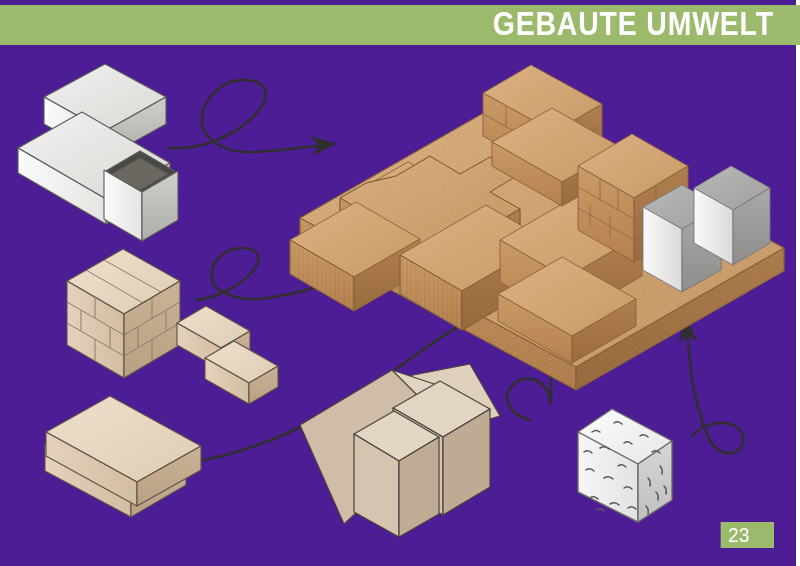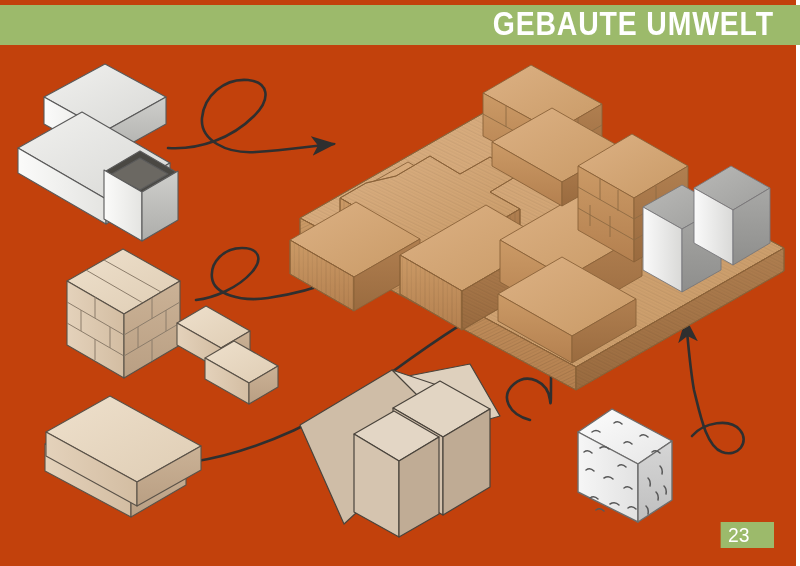--- a/index.html
+++ b/index.html
@@ -1,18 +1,18 @@
 <!DOCTYPE html>
 <html style="--green: #9cba6b;"><head>
 <meta charset="utf-8">
 <style>
   html,body{margin:0;padding:0;background:#fff;}
   body{width:800px;height:566px;position:relative;overflow:hidden;
        font-family:"Liberation Sans","DejaVu Sans",sans-serif;}
-  #page{position:absolute;inset:0;width:796px;height:566px;background:#c2410c;}
+  #page{position:absolute;inset:0;width:796px;height:566px;background:#4c1d95;}
 
   
   .header-bar{position:absolute;left:0;top:5px;width:800px;height:40px;
               background:var(--green,#9cba6b);}
   .header-title{position:absolute;right:22px;top:4px;height:40px;line-height:40px;
                 color:#ffffff;font-weight:bold;font-size:33px;letter-spacing:1px;
                 font-family:"Liberation Sans","DejaVu Sans",sans-serif;
                 transform:scaleX(.86);transform-origin:right center;white-space:nowrap;}
 
   

